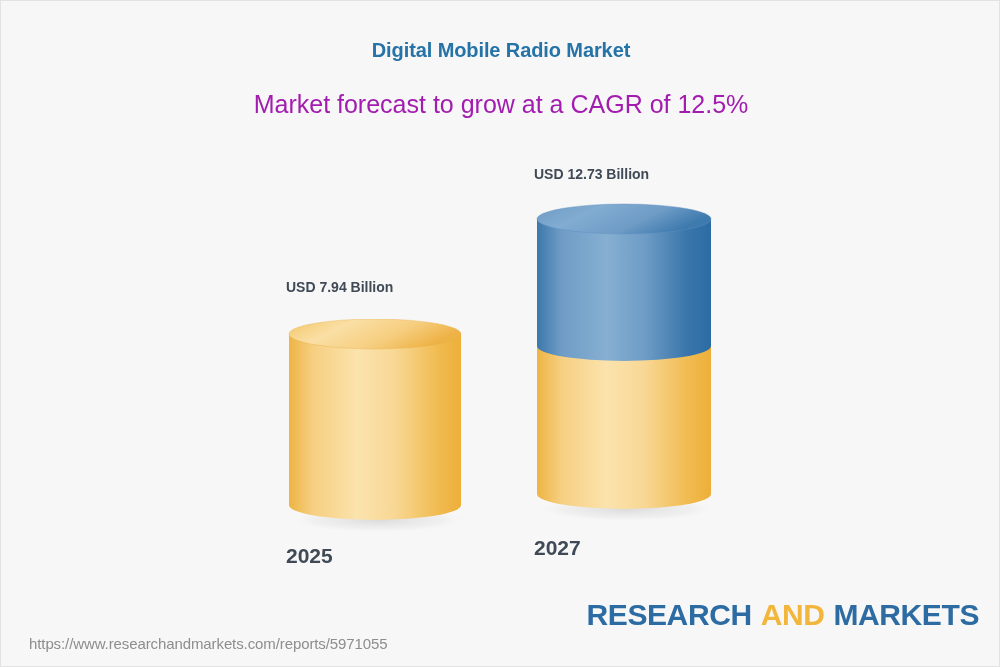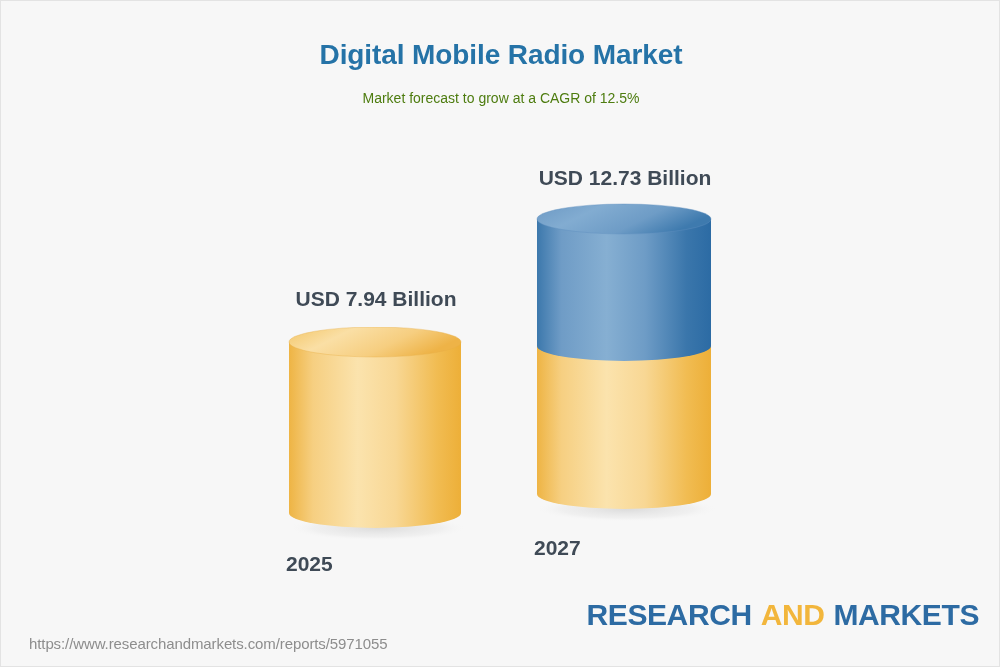--- a/index.html
+++ b/index.html
@@ -20,53 +20,53 @@
     overflow: hidden;
   }
 
   
   #chart-title {
     position: absolute;
     top: 38px;
     left: 0;
     width: 1000px;
     text-align: center;
-    font-size: 28px;
+    font-size: 20px;
     font-weight: bold;
     color: #2573a7;
     letter-spacing: -0.1px;
   }
 
   #chart-subtitle {
     position: absolute;
     top: 89px;
     left: 0;
     width: 1000px;
     text-align: center;
-    font-size: 14px;
+    font-size: 25px;
     font-weight: normal;
-    color: #4d7c0f;
+    color: #a21caf;
   }
 
   
   #plot-area {
     position: absolute;
     left: 0;
     top: 130px;
     width: 1000px;
     height: 440px;
   }
 
   .bar-group { position: absolute; }
 
   .bar-value-label {
     position: absolute;
     width: 100%;
-    text-align: center;
-    font-size: 21px;
+    text-align: left;
+    font-size: 14px;
     font-weight: bold;
     color: #3f4a56;
     white-space: nowrap;
   }
 
   .bar-category-label {
     position: absolute;
     width: 100%;
     text-align: left;
     font-size: 21px;
@@ -118,21 +118,21 @@
 <body>
 
 <div id="page">
 
   <div id="chart-title">Digital Mobile Radio Market</div>
 
   <div id="chart-subtitle">Market forecast to grow at a CAGR of 12.5%</div>
 
   <div id="plot-area">
 
-    <div class="bar-group" style="left:285px; top:16px; width:180px; height:410px;">
+    <div class="bar-group" style="left:285px; top:8px; width:180px; height:410px;">
 
       <div class="bar-value-label" style="top:140px;">USD 7.94 Billion</div>
 
       <svg class="cylinder-svg" width="180" height="215" style="left:0; top:180px;" viewBox="0 0 180 215">
         <defs>
           <linearGradient id="goldBody1" x1="0" y1="0" x2="1" y2="0">
             <stop offset="0%" stop-color="#eeb444"></stop>
             <stop offset="14%" stop-color="#f6cf81"></stop>
             <stop offset="40%" stop-color="#fbe3ad"></stop>
             <stop offset="62%" stop-color="#f8d794"></stop>

